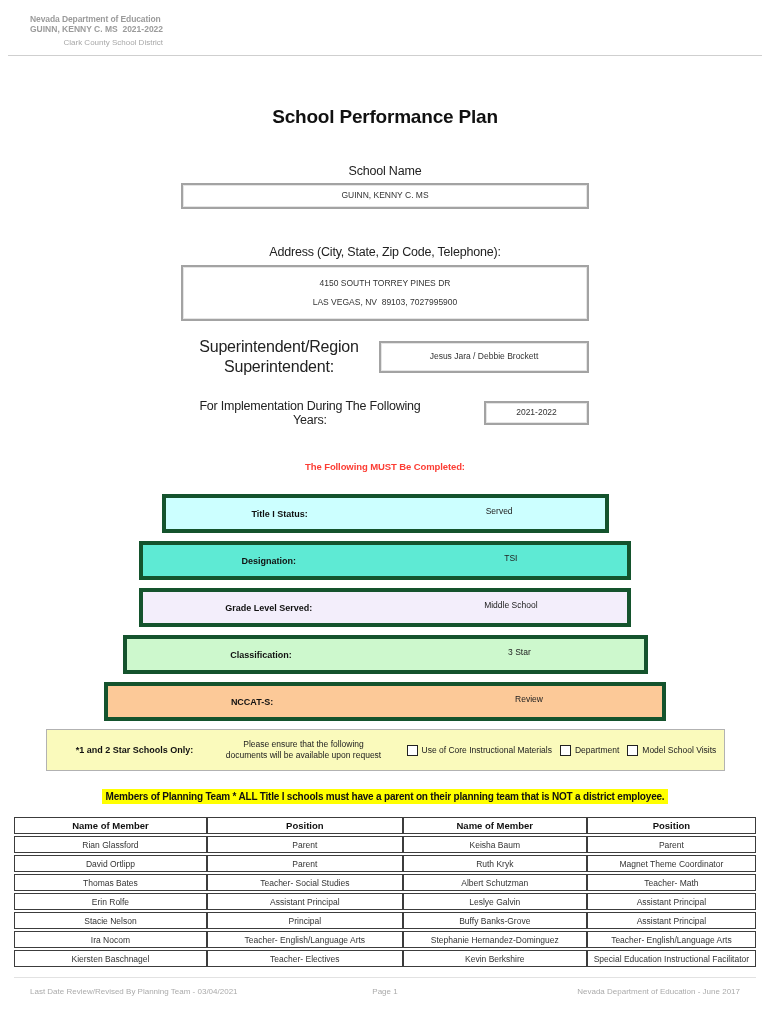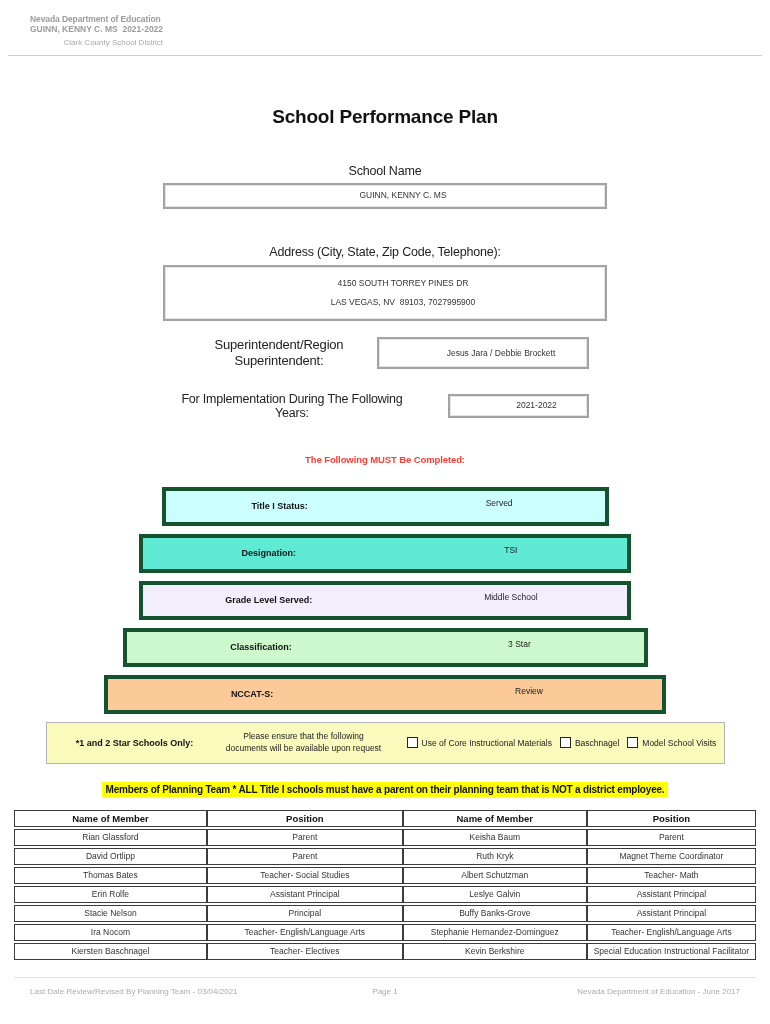--- a/index.html
+++ b/index.html
@@ -20,28 +20,28 @@
   .hdr-right .l2{font-size:8px;margin-top:4px;color:#a8a8a8;}
   .hdr-rule{border-bottom:1px solid #cfcfcf;margin:8px 8px 0 8px;}
   
   .doc-title{margin-top:50px;text-align:center;font-size:19px;font-weight:bold;color:#111;letter-spacing:-0.2px;}
   
   .form-label{margin-top:36px;text-align:center;font-size:12.5px;color:#222;letter-spacing:-0.2px;}
   .fbox{
     width:404px;margin:5px auto 0 auto;
     border:2px solid #a3a3a3;box-shadow:inset 0 0 0 1px #e5e5e5;
     background:#fff;display:flex;flex-direction:column;justify-content:center;align-items:center;
-    font-size:8.5px;color:#333;padding-left:36px;
+    font-size:8.5px;color:#333;
   }
   .fbox .vline{white-space:pre;line-height:1.1;}
   .box-school{height:22px;}
   .box-address{height:52px;margin-top:6px;}
   .box-address .vline{margin:5px 0;}
   .row-flex{width:408px;margin:16px auto 0 auto;display:flex;align-items:center;}
-  .sup-label{flex:0 0 196px;text-align:center;font-size:13px;line-height:1.25;color:#222;letter-spacing:-0.2px;}
+  .sup-label{flex:0 0 196px;text-align:center;font-size:16px;line-height:1.25;color:#222;letter-spacing:-0.2px;}
   .box-sup{width:206px;height:28px;margin:0;margin-left:auto;}
   .impl-row{margin-top:22px;gap:23px;}
   .impl-label{flex:1;text-align:center;font-size:12.5px;color:#222;padding-right:22px;letter-spacing:-0.2px;}
   .box-impl{width:101px;height:20px;margin:0;}
   
   .red-heading{margin-top:34px;text-align:center;font-size:9.5px;font-weight:bold;color:#fc3d34;letter-spacing:-0.1px;}
   .pyr{margin-top:22px;}
   .pyr-row{
     height:39px;margin:8px auto 0 auto;
     border:4px solid #14532d;box-sizing:border-box;
@@ -159,21 +159,21 @@
       <div>Please ensure that the following</div>
       <div>documents will be available upon request</div>
     </div>
     <div class="star-checks">
         <span class="chk-item">
           <span class="chk-box"></span>
           <span class="chk-text">Use of Core Instructional Materials</span>
         </span>
         <span class="chk-item">
           <span class="chk-box"></span>
-          <span class="chk-text">Baschnagel</span>
+          <span class="chk-text">Department</span>
         </span>
         <span class="chk-item">
           <span class="chk-box"></span>
           <span class="chk-text">Model School Visits</span>
         </span>
       </div>
   </div>
 
   <div class="hl-wrap">
     <span class="hl-note">Members of Planning Team * ALL Title I schools must have a parent on their planning team that is NOT a district employee.</span>

